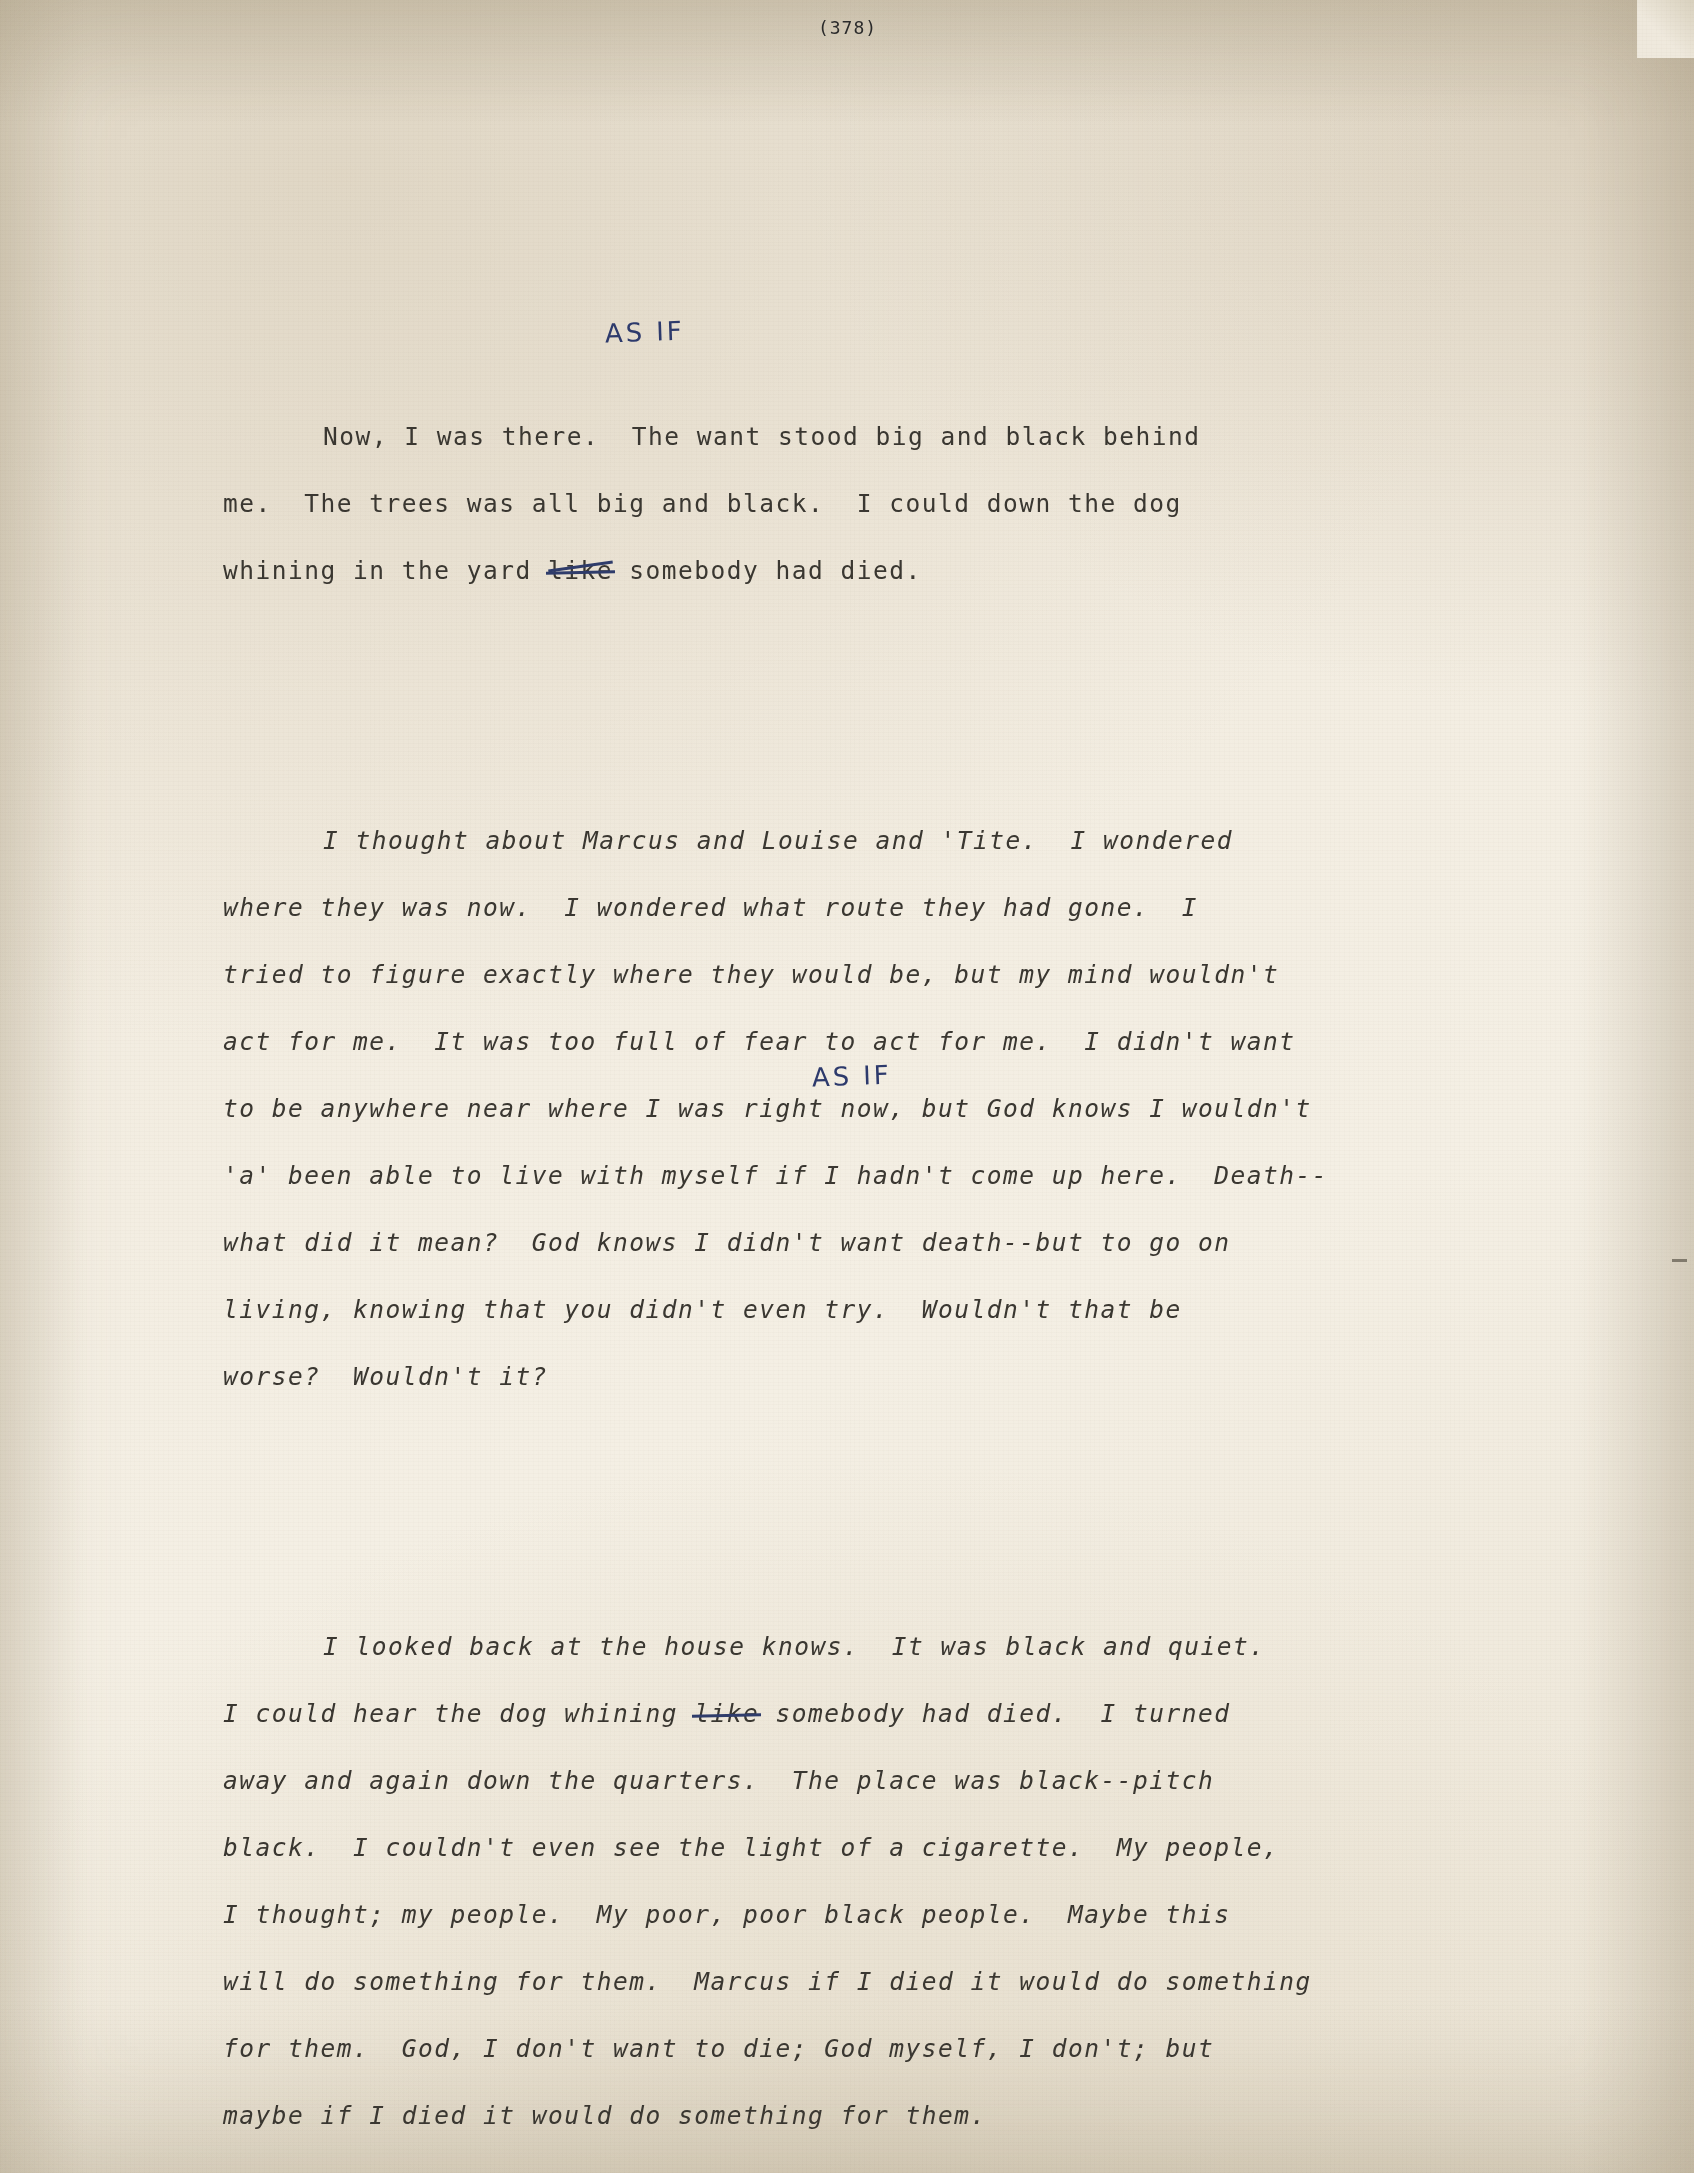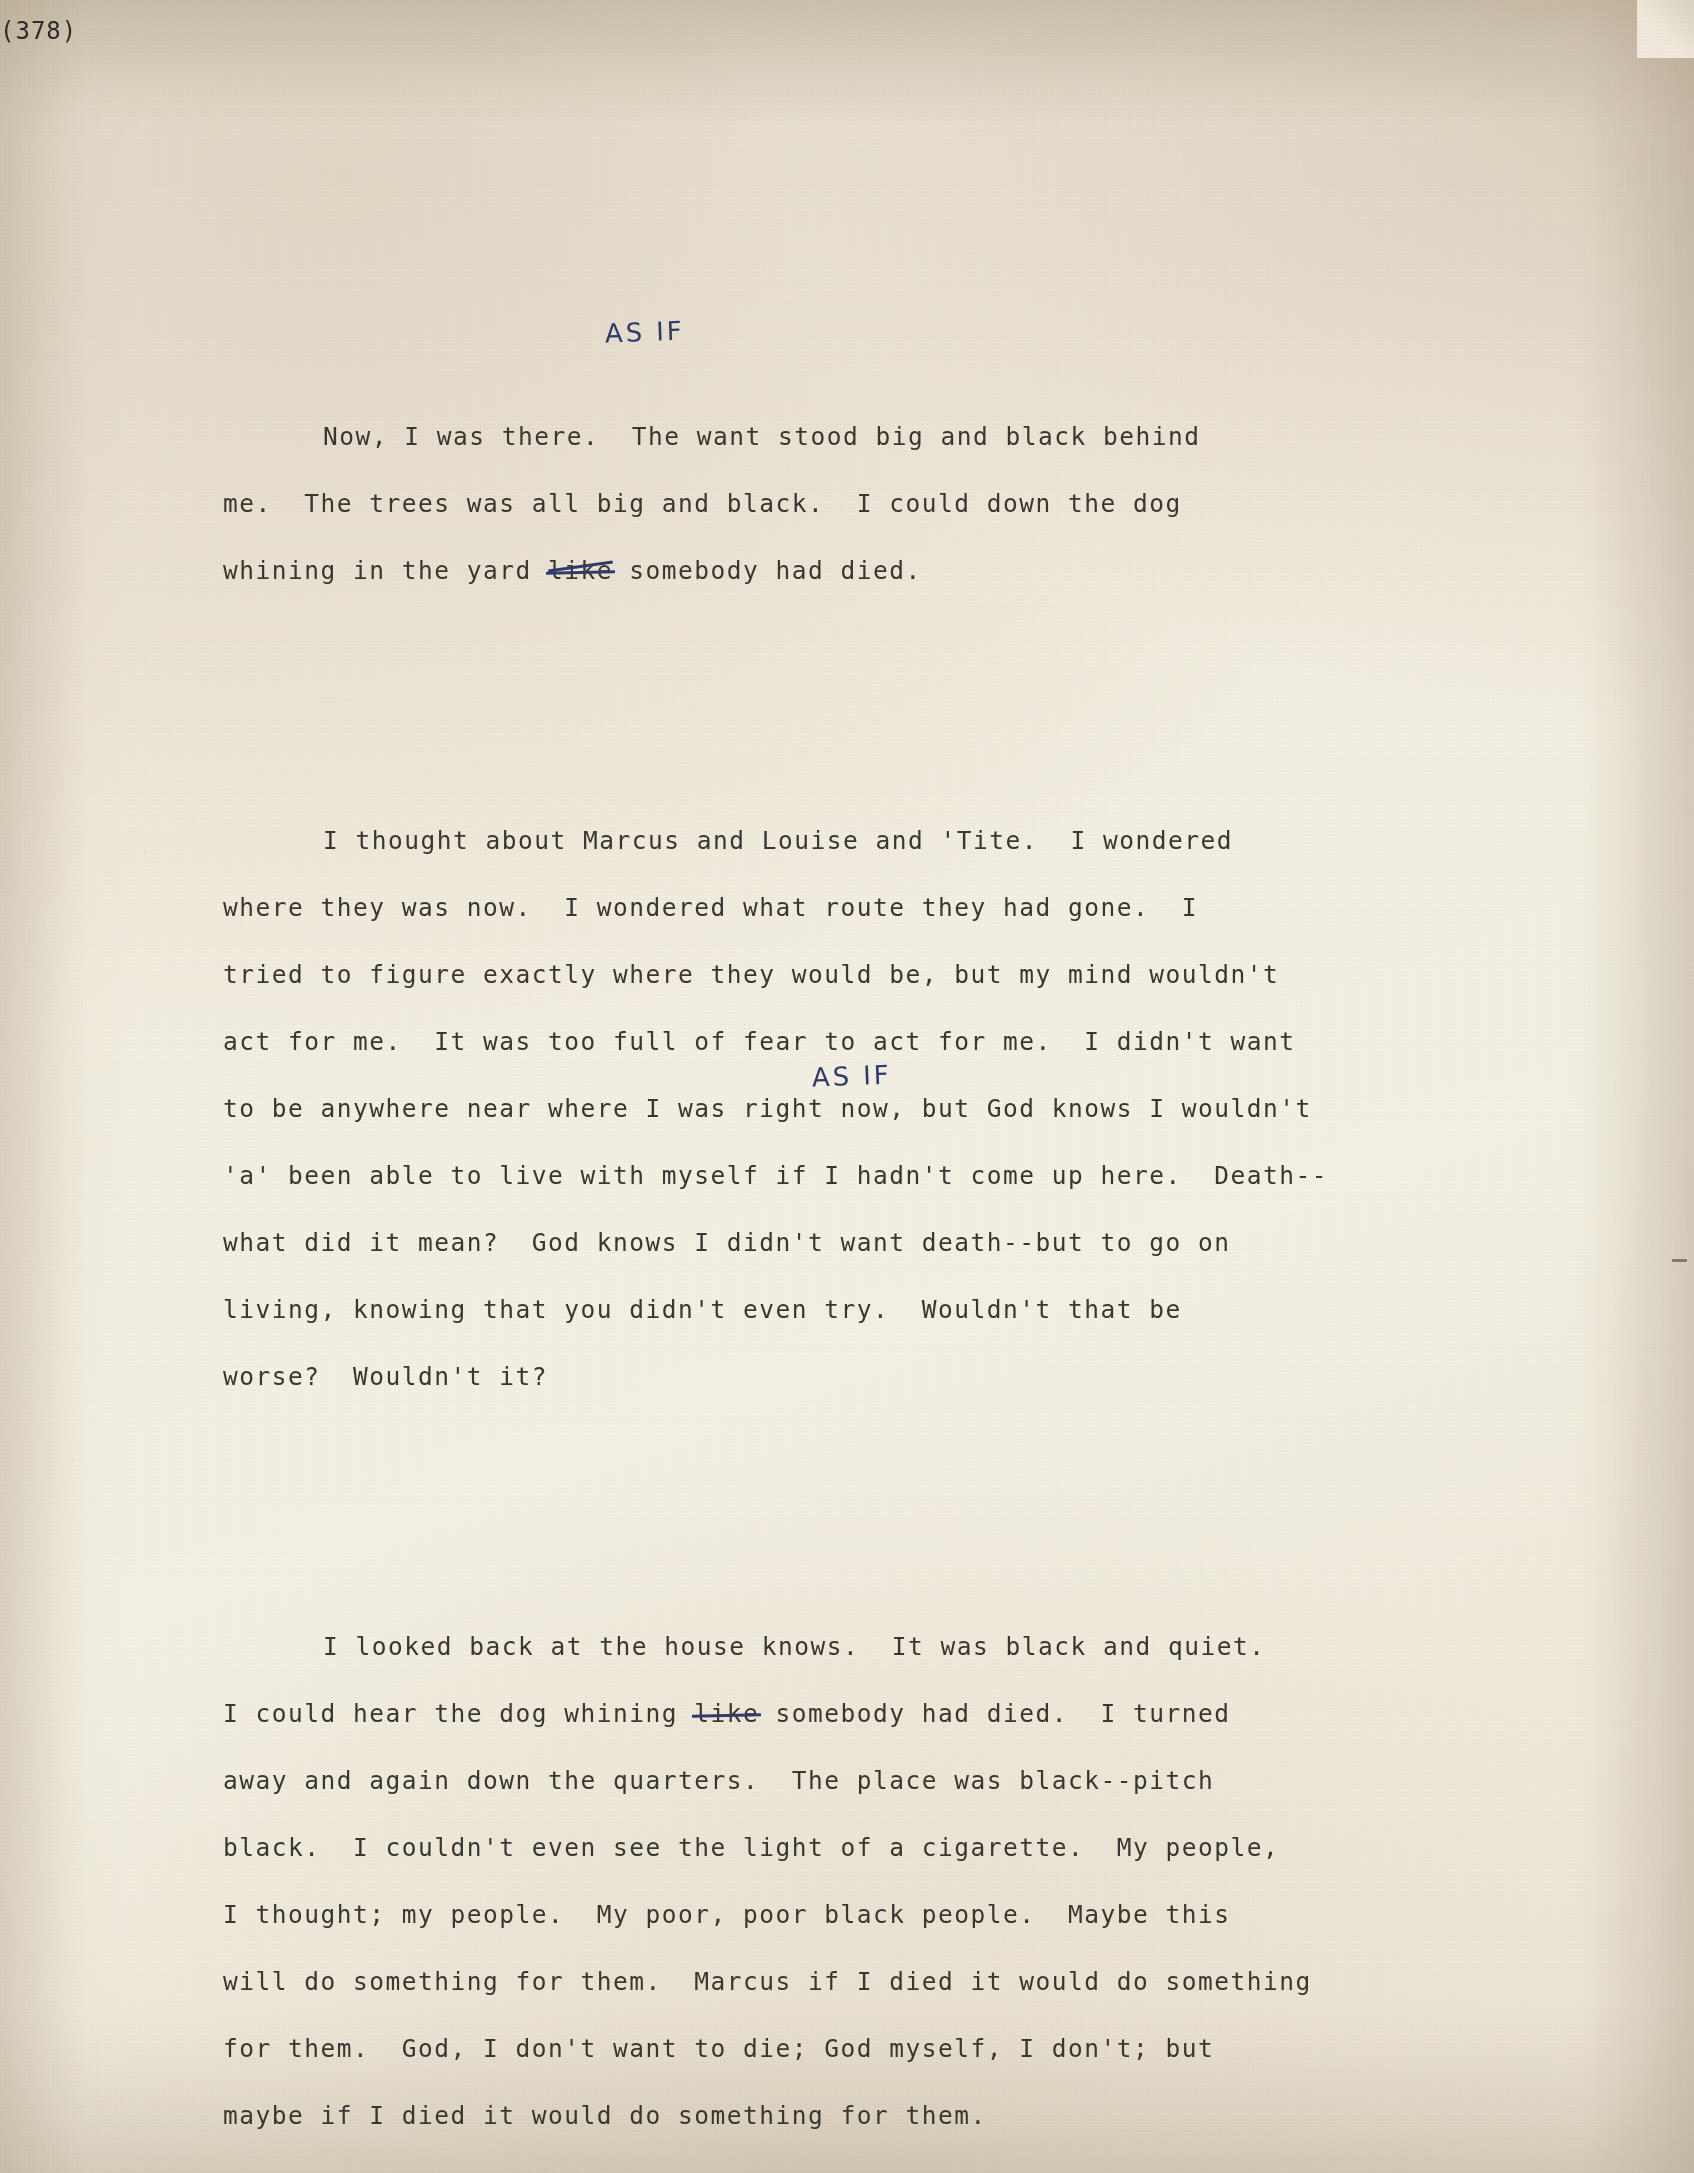--- a/index.html
+++ b/index.html
@@ -54,38 +54,39 @@
     width: 15.4px; height: 2.9px;
     background: #6b6559;
     opacity: .8;
   }
 
   .page-number {
     position: absolute;
     top: 17.3px;
     left: 0;
     width: 100%;
-    font-size: 24px;
+    text-align: center;
+    font-size: 18px;
     letter-spacing: 1px;
     color: #2b2b2b;
   }
 
   .body-text {
     position: absolute;
     left: 223px;
     top: 202px;
     width: 1345px;
     font-size: 24.5px;
     line-height: 67px;
     color: #3a3731;
     letter-spacing: 1.5px;
     white-space: pre-wrap;
   }
   .para { margin: 0 0 1.9px 0; }
-  .para + .para { margin-top: 0; }
+  .para + .para { margin-top: 0; font-style: italic; }
   .indent { display: inline-block; width: 100px; }
 
   .strike {
     position: relative;
     color: #3a3731;
     text-align: right;
   }
   .strike::after {
     content: "";
     position: absolute;

